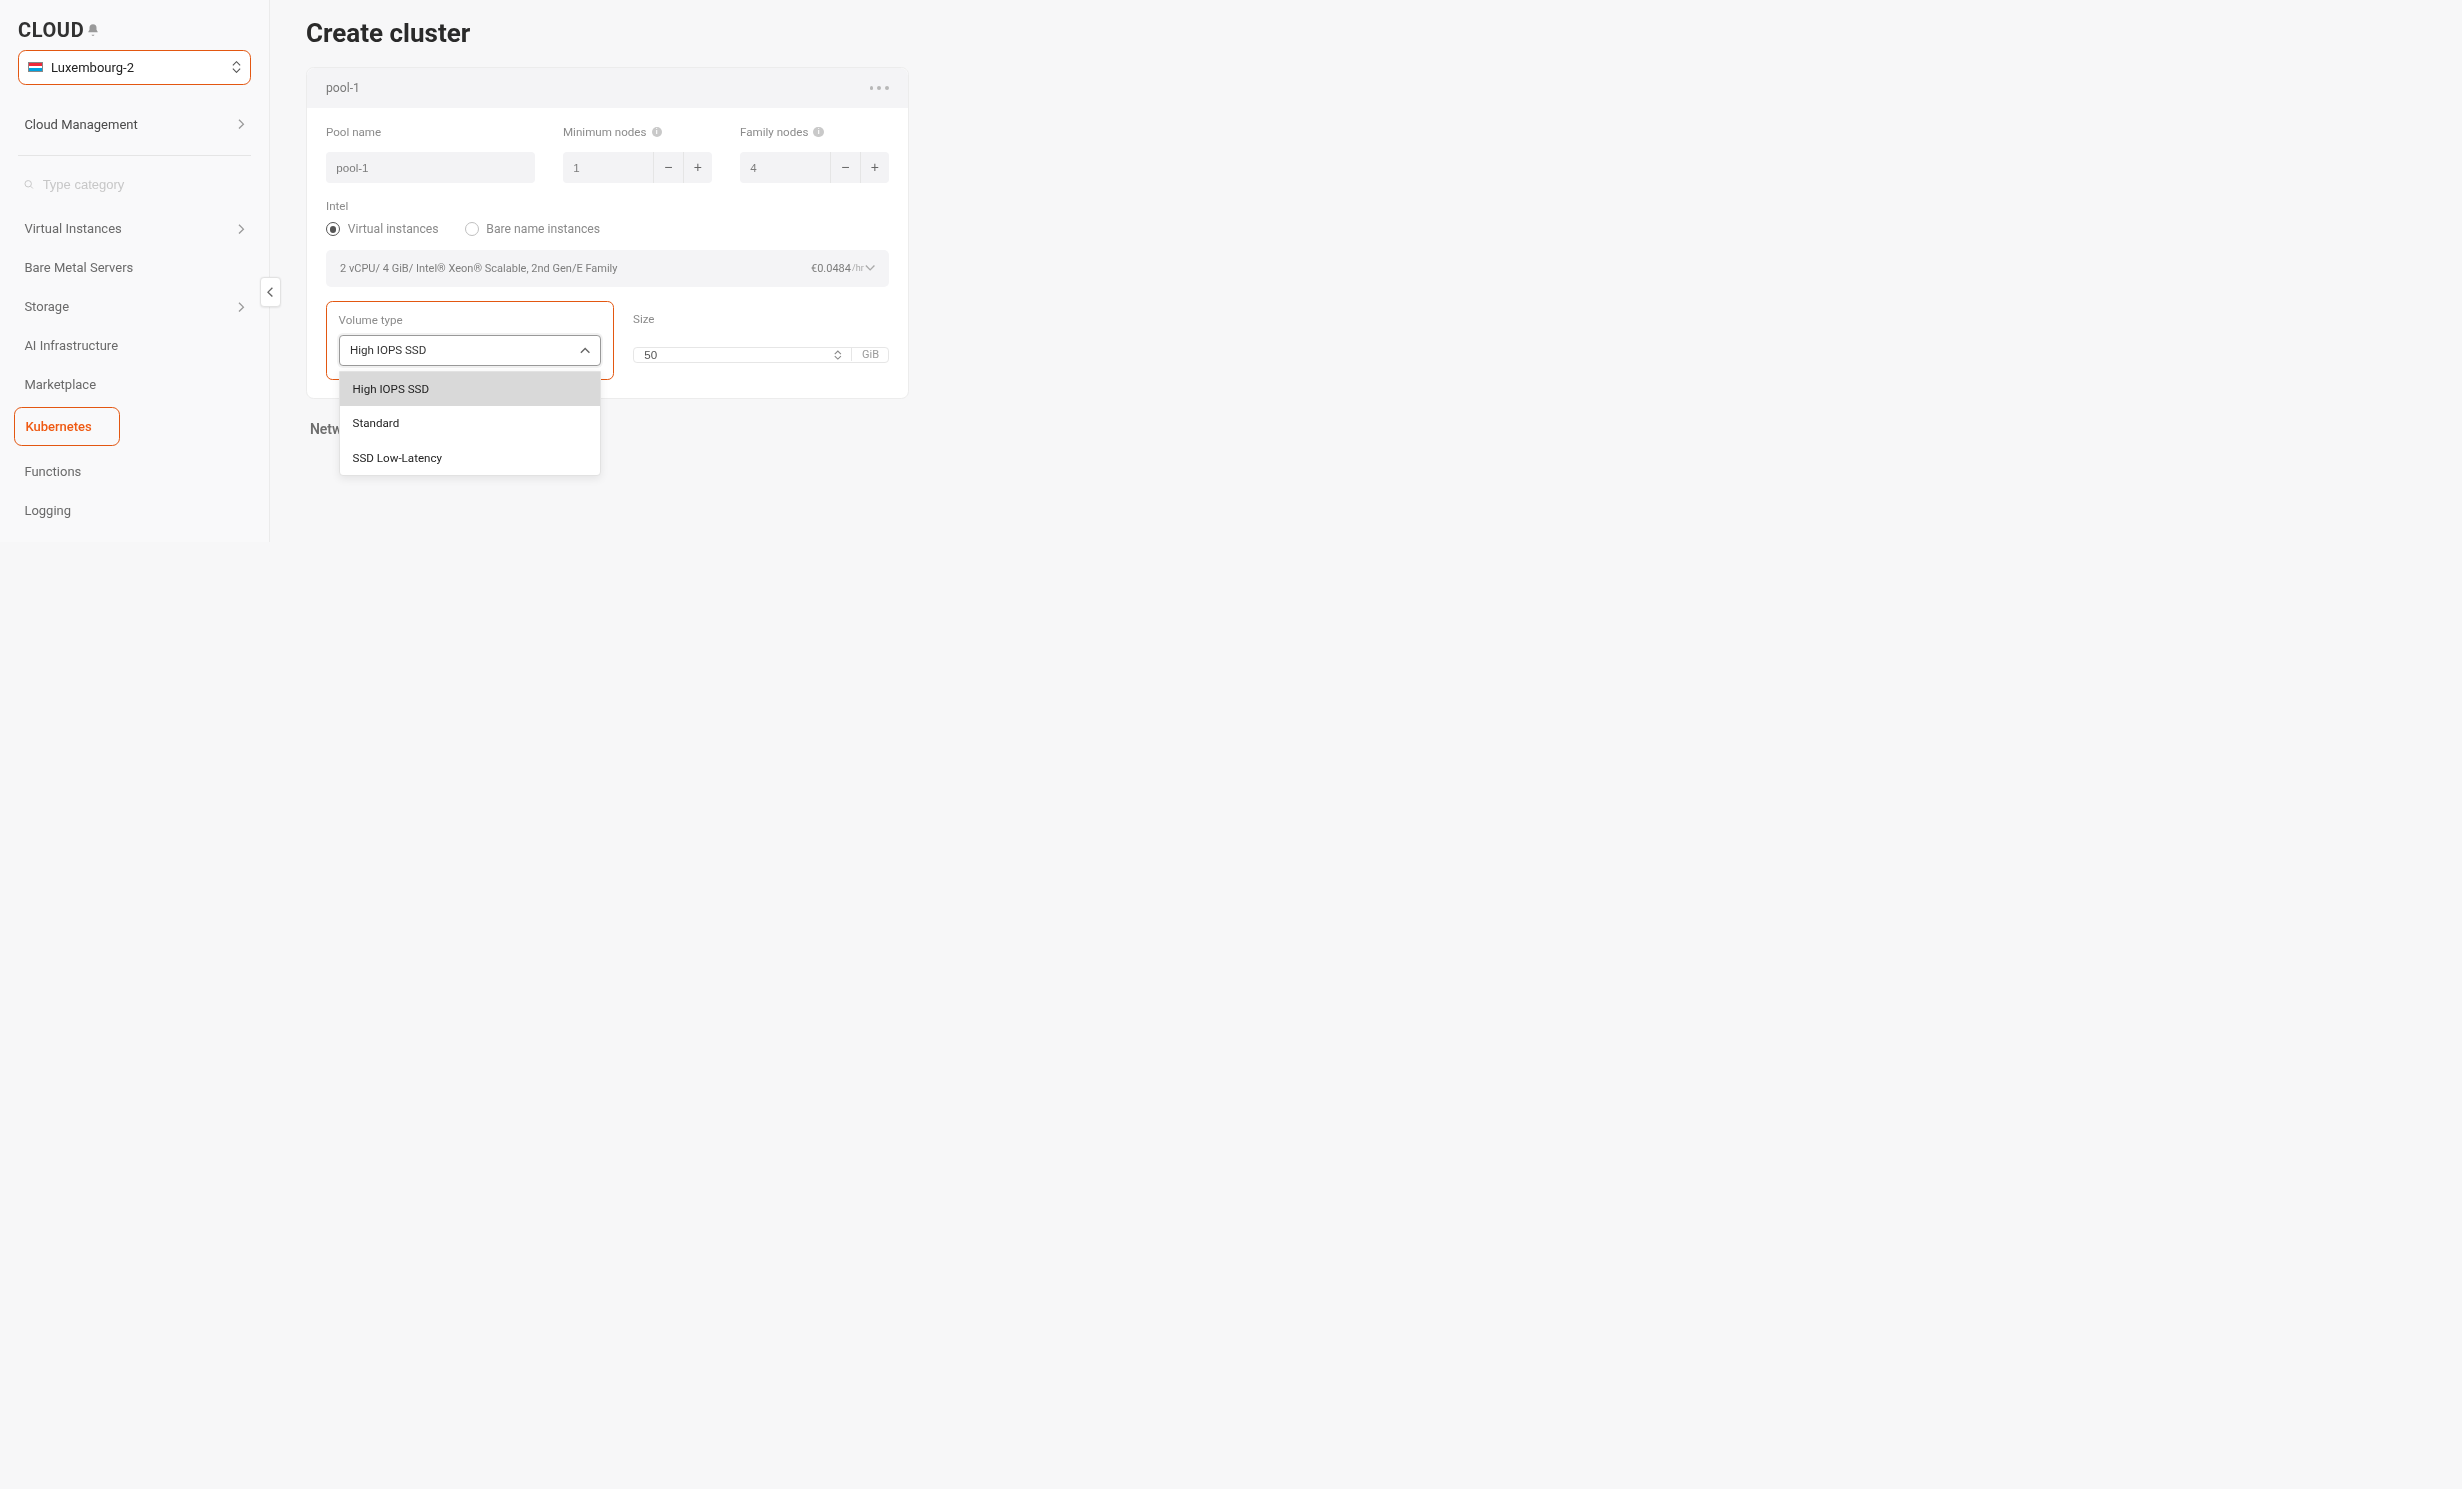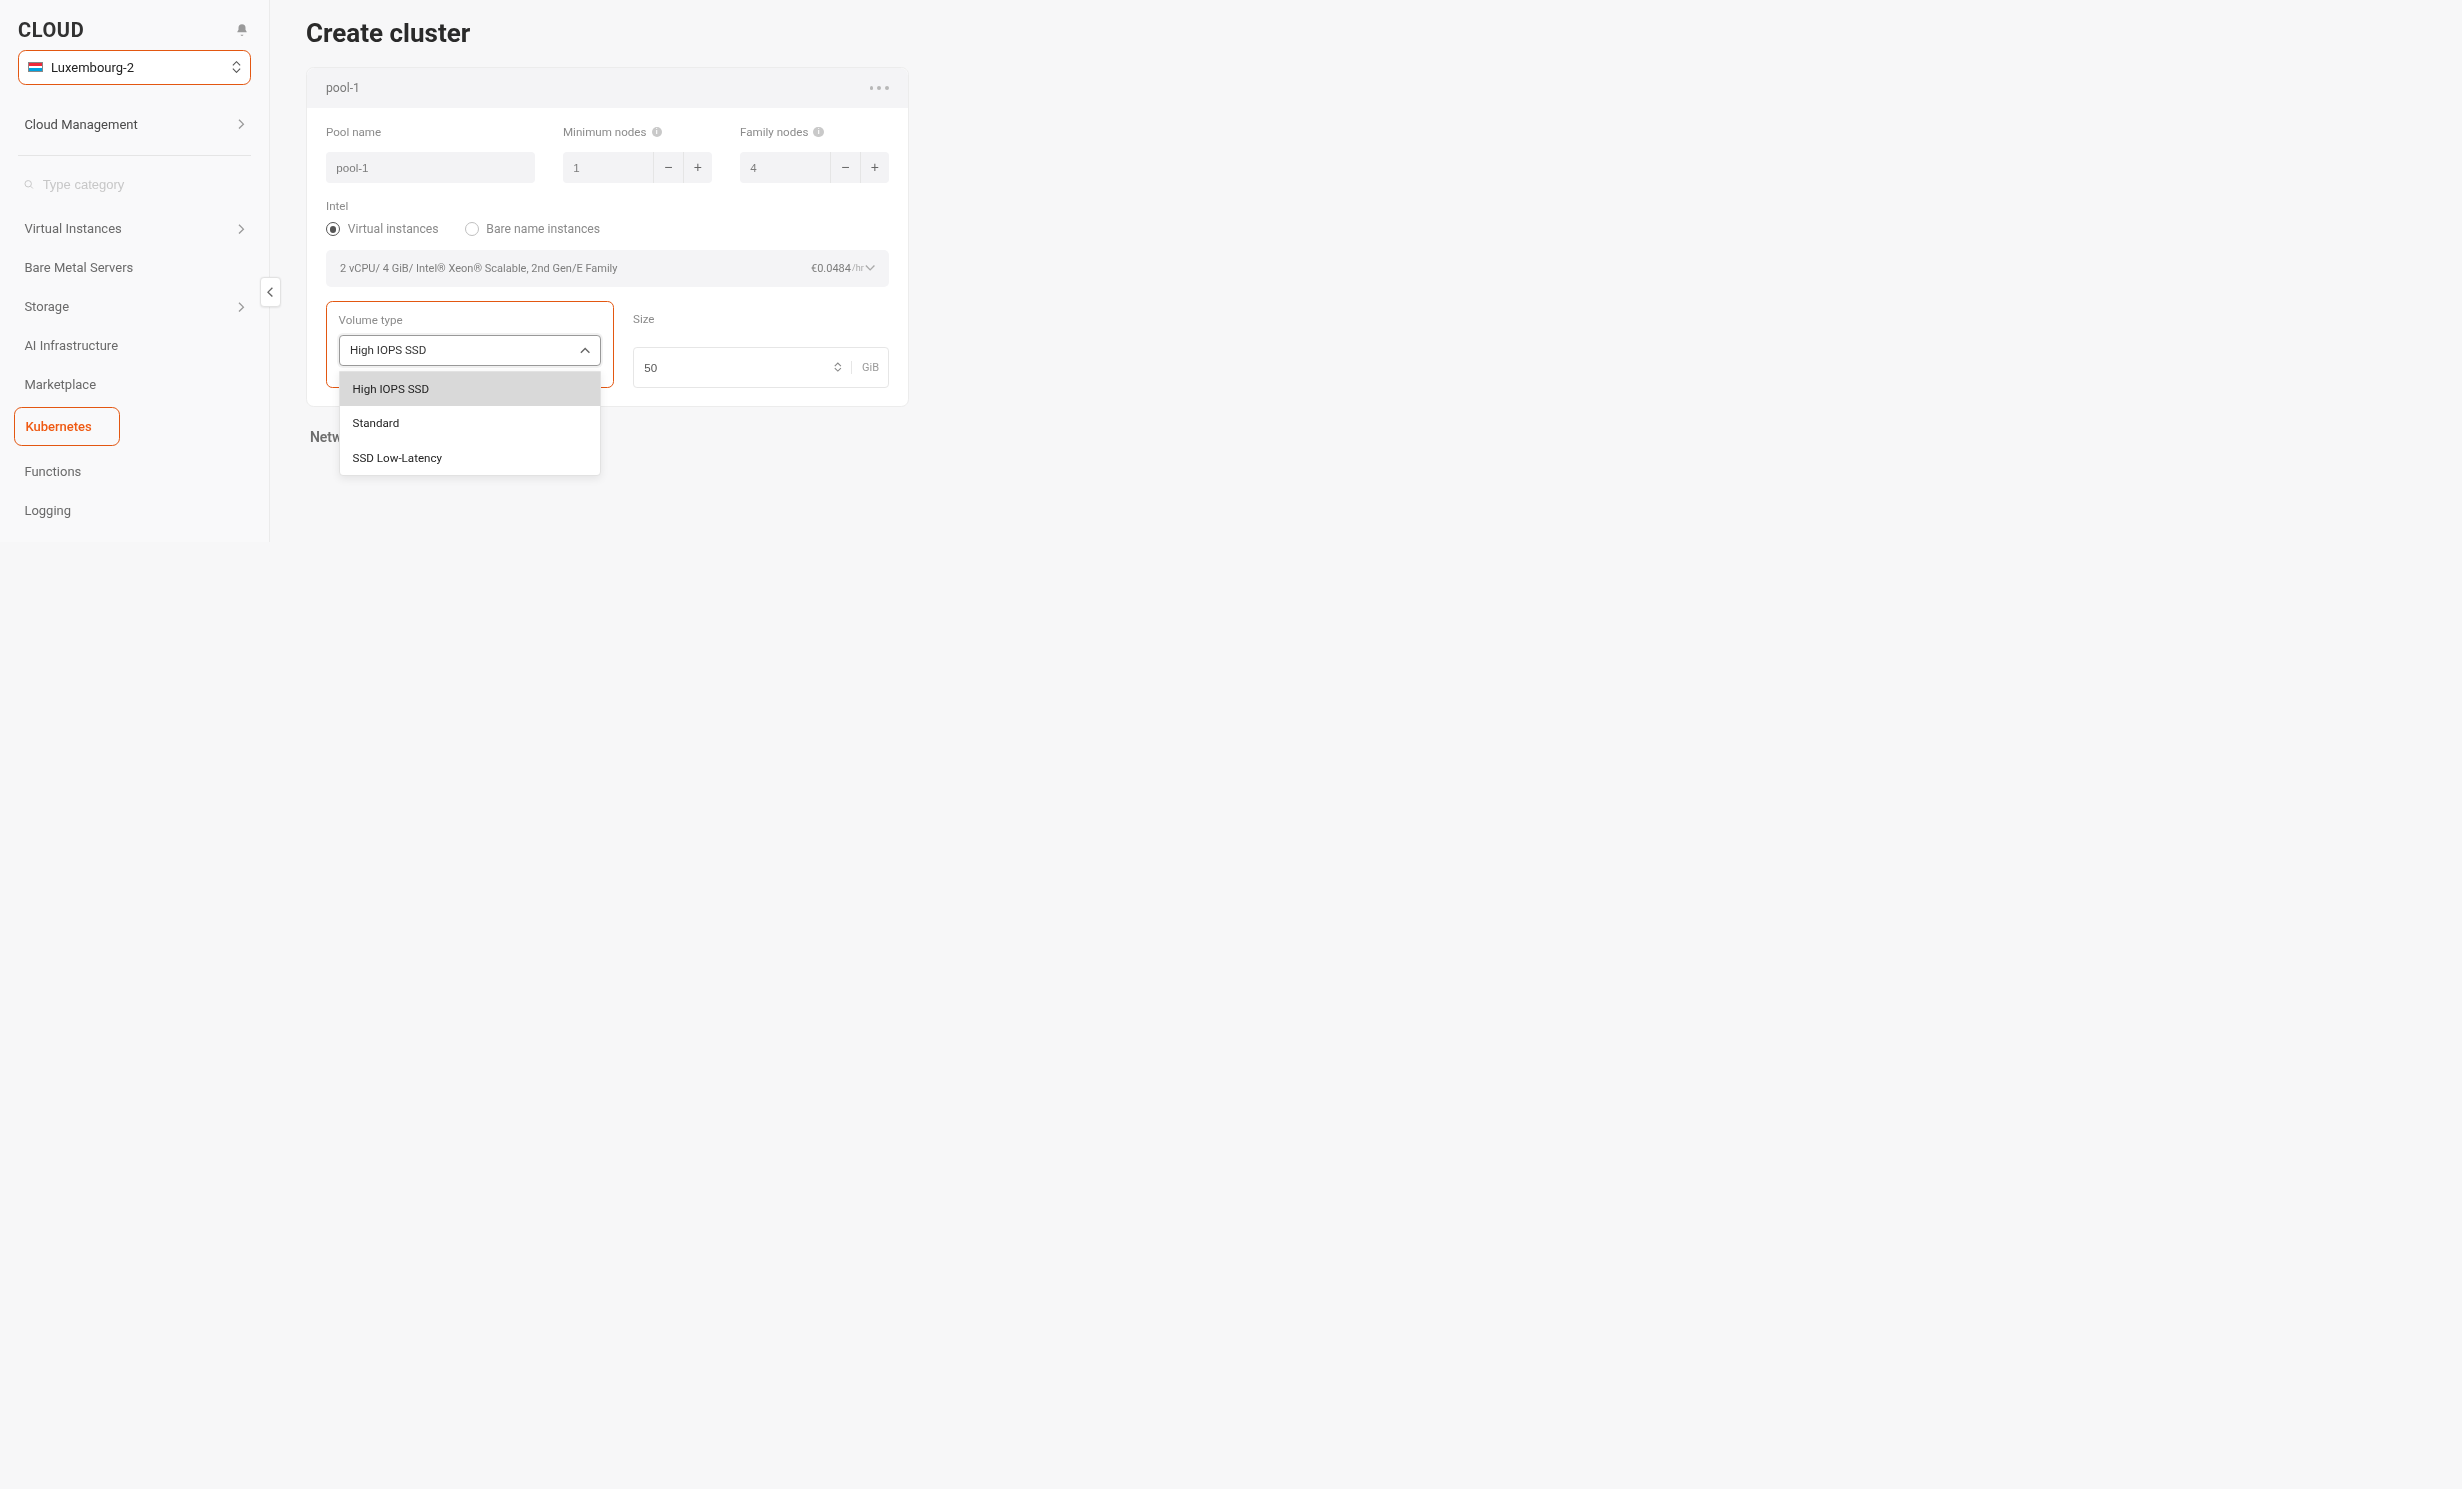--- a/index.html
+++ b/index.html
@@ -14,21 +14,21 @@
   .app { display: flex; height: 100%; }
 
   
   .sidebar {
     width: 270px;
     background: #f9f9fa;
     border-right: 1.3px solid #ebebeb;
     padding: 18px 18px 0;
     position: relative;
   }
-  .sb-top { display: flex; align-items: center; justify-content: space-between; margin-bottom: 7.7px; }
+  .sb-top { display: flex; align-items: center; justify-content: flex-start; margin-bottom: 7.7px; }
   .brand { font-size: 20px; font-weight: 700; letter-spacing: 0.6px; color: #323232; }
   .bell-btn { width: 18px; height: 18px; color: #9a9a9a; display:flex; align-items:center; justify-content:center; }
 
   .region-select {
     display: flex; align-items: center;
     border: 1.9px solid #e35711;
     border-radius: 7.7px;
     background: #fff;
     height: 35px;
     padding: 0 9px;
@@ -121,21 +121,21 @@
   .select svg { width:10.3px; height:10.3px; color:#666; }
   .dropdown {
     position:absolute; left:11.6px; right:11.6px; top:69px;
     background:#fff; border:0.6px solid #e2e2e2; border-radius:0 0 3.9px 3.9px;
     box-shadow:0 2.6px 9px rgba(0,0,0,0.08); z-index:5;
   }
   .dropdown .opt { padding:10.3px 13px; font-size:11.6px; color:#222; cursor:pointer;}
   .dropdown .opt.selected { background:#d9d9d9; }
 
   .size-field { flex:1; }
-  .size-input-wrap { display:flex; align-items:center; height:41px; border:0.6px solid #e6e6e6; border-radius:3.9px; background:#fff; padding:0 9px 0 10.3px;}
+  .size-input-wrap { display:flex; align-items:center; height:16px; border:0.6px solid #e6e6e6; border-radius:3.9px; background:#fff; padding:0 9px 0 10.3px;}
   .size-input-wrap input { flex:1; border:none; outline:none; font-size:11.6px; color:#555; background:transparent;}
   .size-spin { display:flex; flex-direction:column; margin-right:9px; color:#888;}
   .size-spin svg { width:7.7px; height:5.1px; }
   .size-unit { color:#9a9a9a; font-size:11px; border-left:0.6px solid #e6e6e6; padding-left:10.3px; }
 
   .net-title { margin-top: 22px; font-size:14px; color:#6e6e6e; font-weight:600; display:flex; align-items:center; gap:6.4px; padding-left:3.9px;}
 
 </style>
 </head>
 <body>

